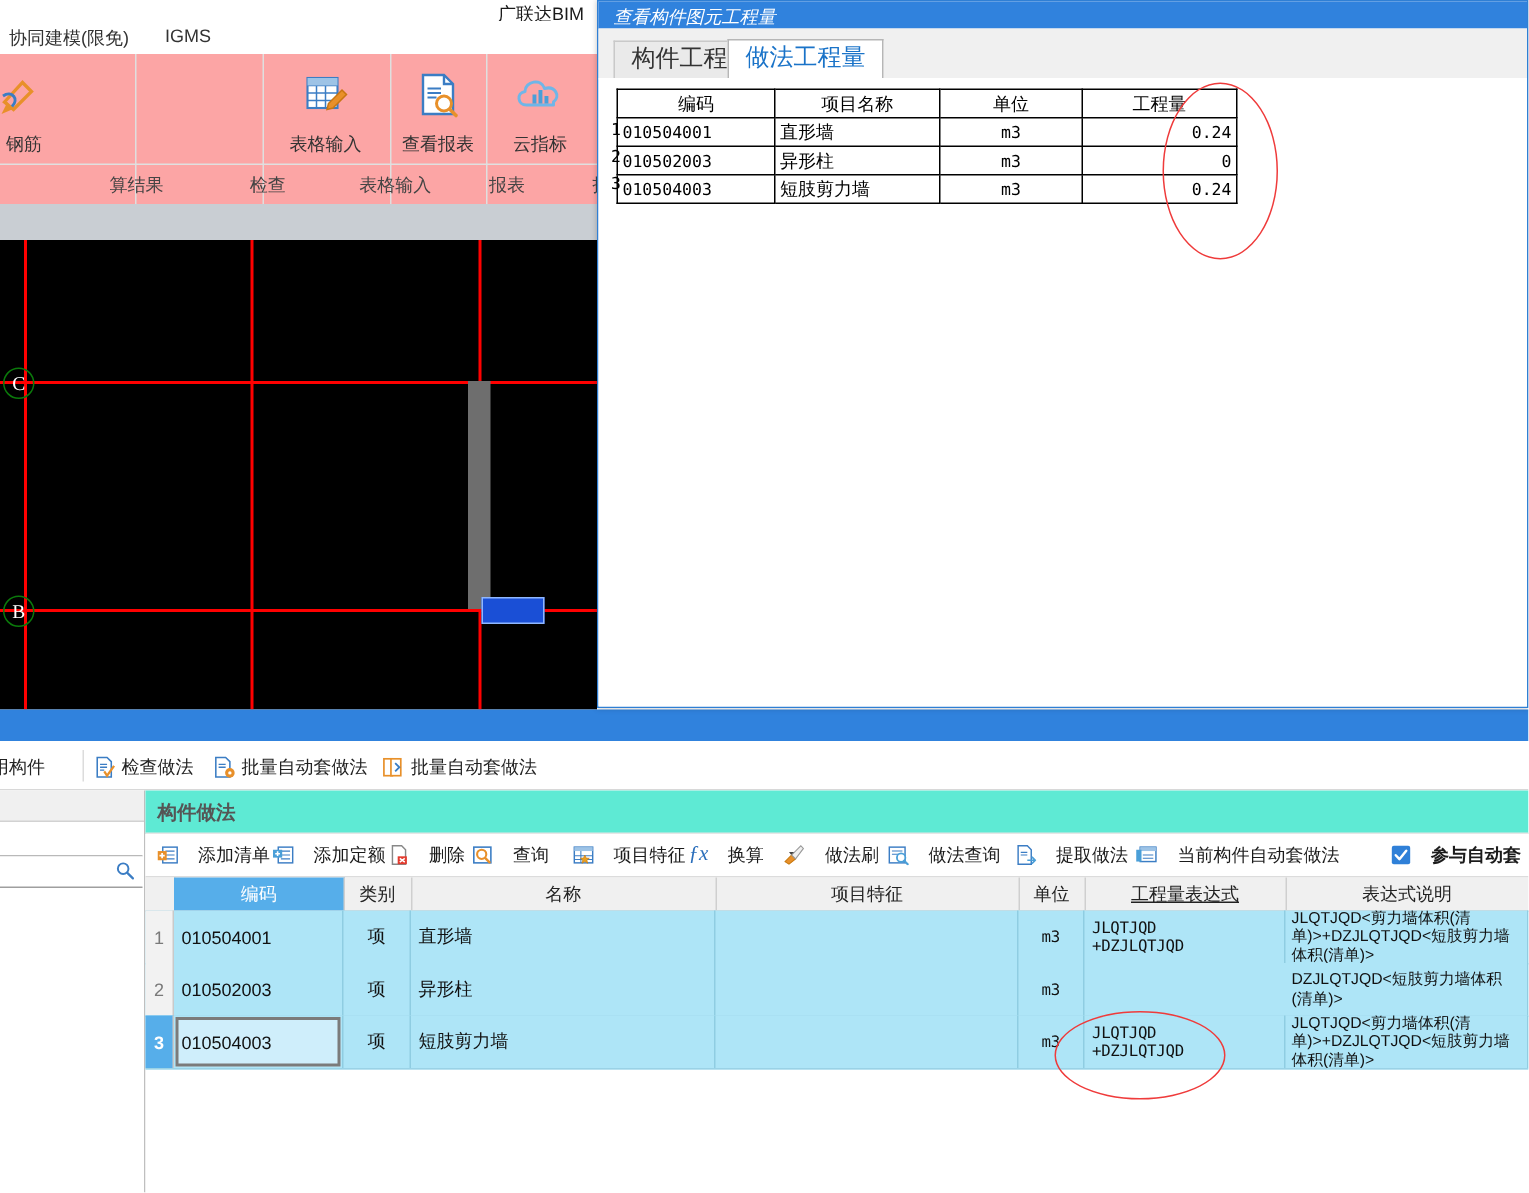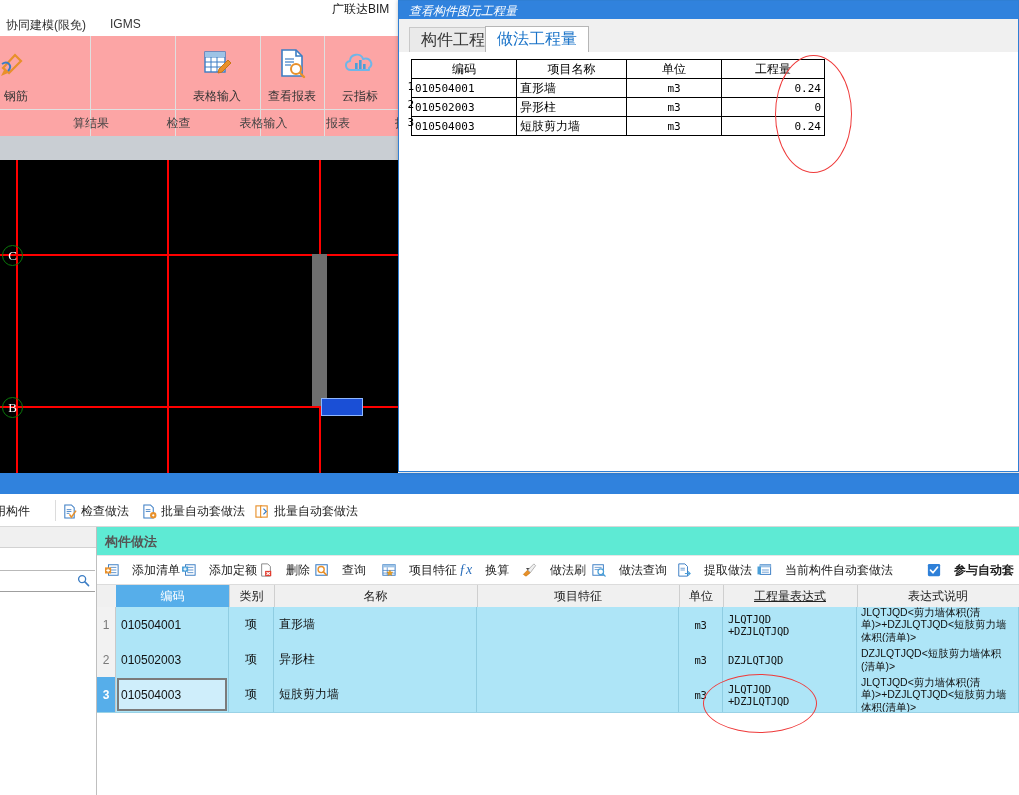--- a/index.html
+++ b/index.html
@@ -513,25 +513,20 @@
           </div>
         </div>
       <div class="gc" style="left:380px;width:202px">
           <div class="vmid">
             <span class="ctext"></span>
           </div>
         </div>
       <div class="gc" style="left:582px;width:44px">
           <div class="vmid" style="justify-content:center">
             <span class="mono">m3</span>
-          </div>
-        </div>
-      <div class="gc" style="left:626px;width:134px">
-          <div class="vmid">
-            <span class="mono" style="padding:0 5px;white-space:pre-line">DZJLQTJQD</span>
           </div>
         </div>
       <div class="gc" style="left:760px;width:162px">
           <div class="vmid">
             <span class="desc" style="padding:0 4px">DZJLQTJQD&lt;短肢剪力墙体积(清单)&gt;</span>
           </div>
         </div>
 
     </div>
 

